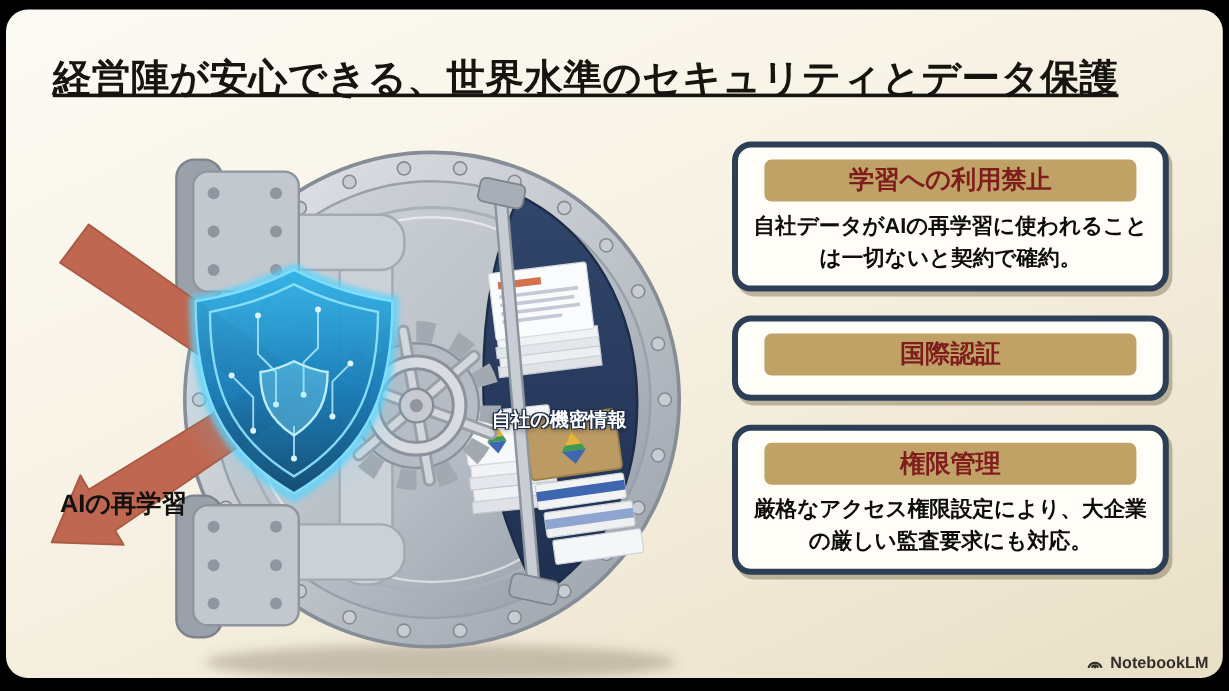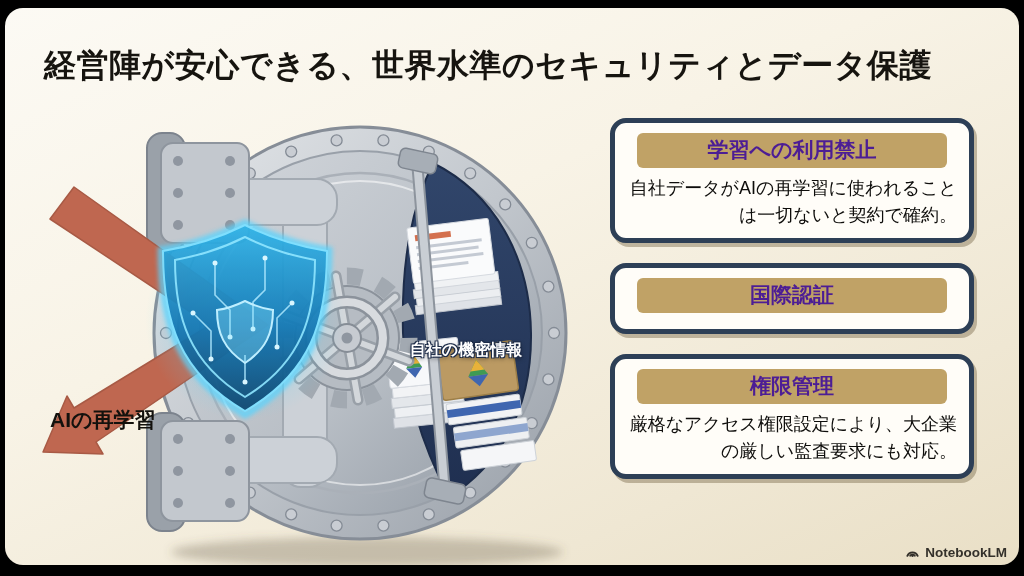--- a/index.html
+++ b/index.html
@@ -12,20 +12,21 @@
     position:absolute; left:5px; right:5px; top:8px; bottom:11px;
     border-radius:18px;
     background:linear-gradient(155deg,#fcfaf4 0%,#f8f3e6 40%,#efe7d3 78%,#e9dfc6 100%);
     overflow:hidden;
   }
 
   .title {
     position:absolute; left:39px; top:36px;
     font-size:32px; font-weight:800; color:#16140f; letter-spacing:0.5px;
     white-space:nowrap;
+    text-decoration:underline;
   }
 
   
   .illustration { position:absolute; left:10px; top:97px; width:570px; height:470px; }
   .illustration svg { position:absolute; left:0; top:0; }
 
   .arrow-label {
     position:absolute; left:35px; top:301px;
     font-size:21px; font-weight:800; color:#13110d; white-space:nowrap;
   }
@@ -40,28 +41,28 @@
   .cards { position:absolute; left:605px; top:110px; width:364px; }
   .card {
     position:relative; margin-bottom:20px;
     background:#fffdf8;
     border:5px solid #2d3f56; border-radius:16px;
     box-shadow:3px 4px 0 rgba(125,108,78,.45), inset 0 0 0 2px #fffdf8;
     padding:8px 10px 9px;
   }
   .card-header {
     margin:2px 12px 7px;
-    background:#c0a266; color:#4c1d95;
+    background:#c0a266; color:#7f1d1d;
     border-radius:6px;
     font-size:21px; font-weight:800; text-align:center;
     padding:3px 0 4px;
   }
   .card-body {
-    font-size:18px; font-weight:400; color:#0e0d0b;
-    text-align:right; line-height:1.5; padding:0 2px;
+    font-size:18px; font-weight:700; color:#0e0d0b;
+    text-align:center; line-height:1.5; padding:0 2px;
   }
 
   
   .brand { position:absolute; right:12px; bottom:5px; display:flex; align-items:flex-end; gap:5px; }
   .brand-text { font-size:13.5px; font-weight:700; color:#33302a; }
 </style>
 </head>
 <body>
 
 <div class="frame">

